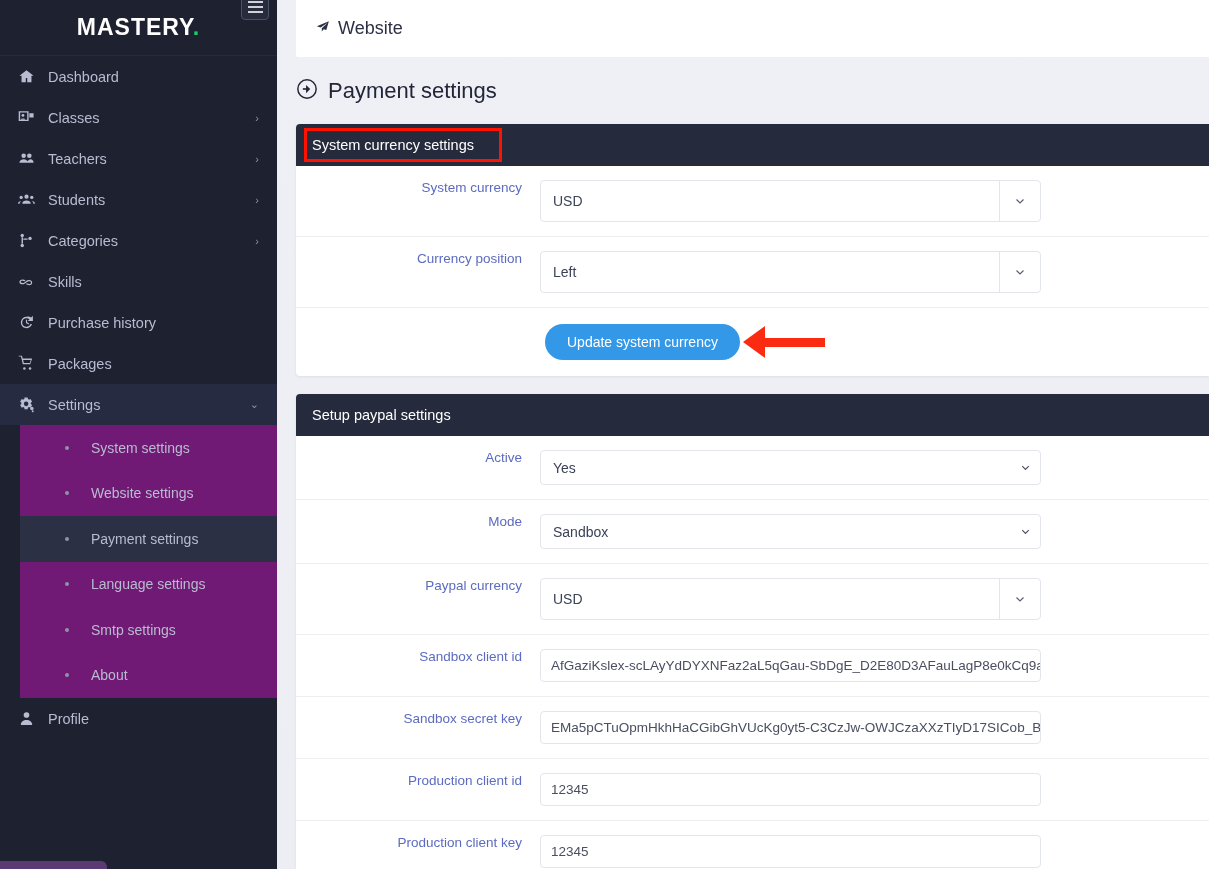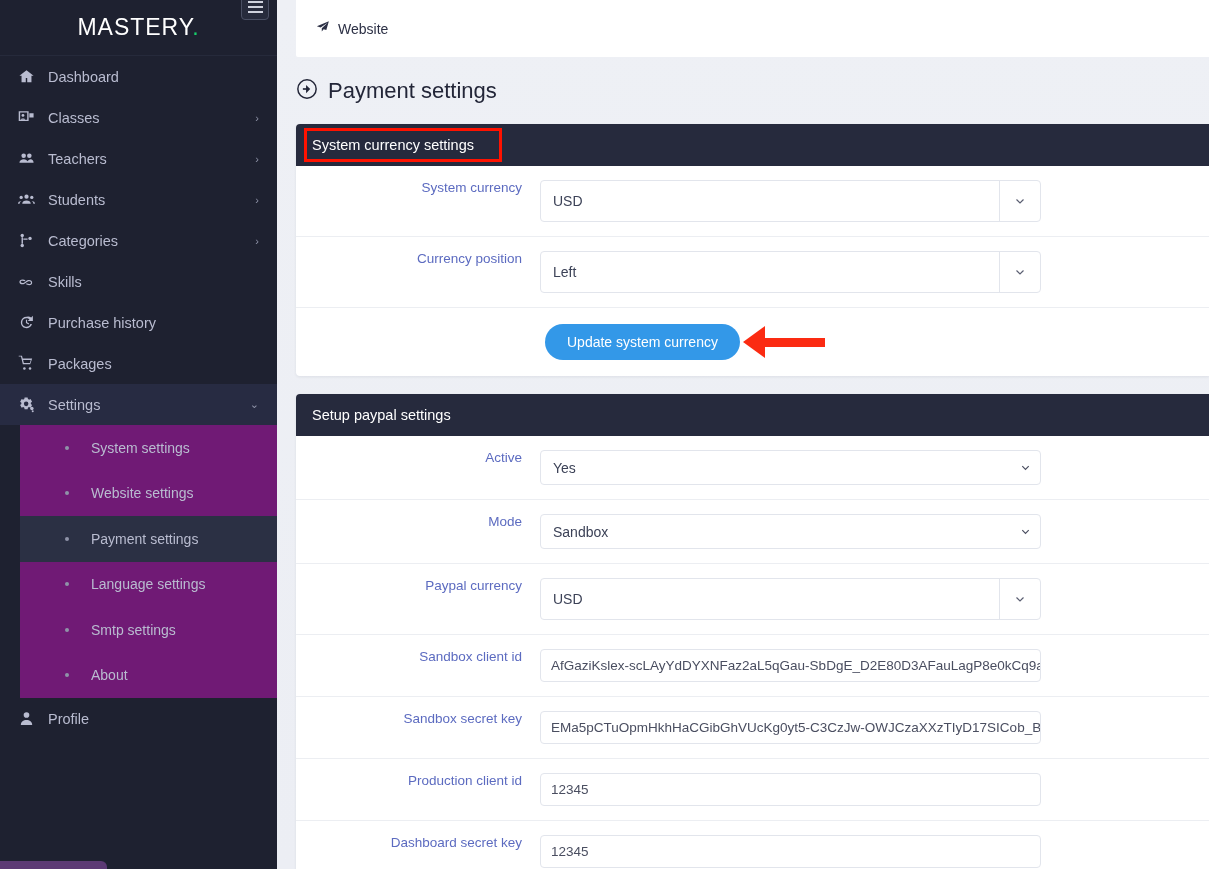--- a/index.html
+++ b/index.html
@@ -19,21 +19,21 @@
     position: relative;
     overflow: hidden;
   }
   .brand-row {
     height: 56px;
     display: flex; align-items: center; justify-content: center;
     position: relative;
     border-bottom: 1px solid #262a3b;
   }
   .brand {
-    font-size: 23px; font-weight: normal; letter-spacing: 1px;
+    font-size: 23px; font-weight: bold; letter-spacing: 1px;
     color: #ffffff;
   }
   .brand .dot { color: #17d06b; }
   .menu-toggle {
     position: absolute; right: 8px; top: -6px;
     width: 28px; height: 26px;
     border: 1px solid #4a4f63; border-radius: 4px;
     display: flex; flex-direction: column; justify-content: center;
     align-items: center; gap: 3px;
     background: #272b3c;
@@ -85,21 +85,21 @@
   .topbar {
     background: #ffffff;
     height: 57px;
     margin: 0 0 0 19px;
     display: flex; align-items: center;
     padding: 0 20px;
     border-bottom-left-radius: 2px;
   }
   .topbar .tb-link {
     display: flex; align-items: center; gap: 8px;
-    color: #2c3045; font-size: 14px;
+    color: #2c3045; font-size: 18px;
   }
   .topbar .tb-link svg { width: 14px; height: 14px; fill: #2c3045; }
 
   .page-title-row {
     display: flex; align-items: center; gap: 10px;
     padding: 21px 0 20px 19px;
   }
   .page-title-row .circ svg { width: 22px; height: 22px; }
   .page-title {
     font-size: 22px; color: #232638; font-weight: 400;
@@ -511,21 +511,21 @@
       </div>
 
       <div class="form-row">
         <div class="form-label">Production client id</div>
         <div class="field-wrap">
           <div class="txtin">12345</div>
         </div>
       </div>
 
       <div class="form-row">
-        <div class="form-label">Dashboard secret key</div>
+        <div class="form-label">Production client key</div>
         <div class="field-wrap">
           <div class="txtin">12345</div>
         </div>
       </div>
     </div>
 
   </section>
 </div>
 
 </body></html>

